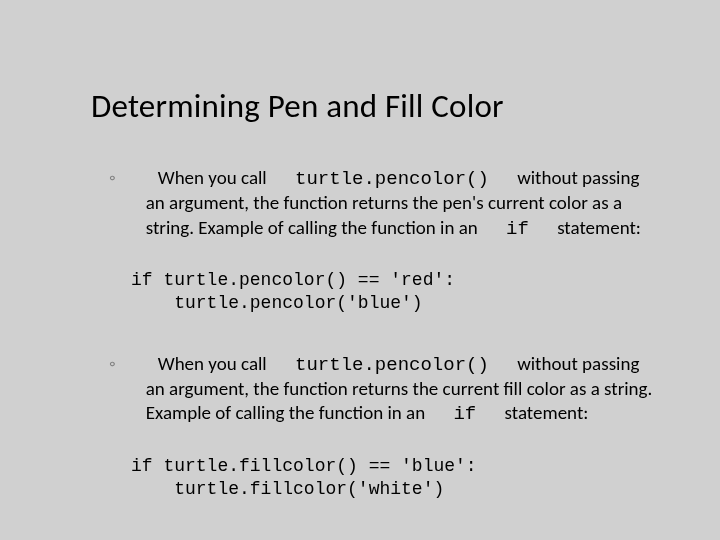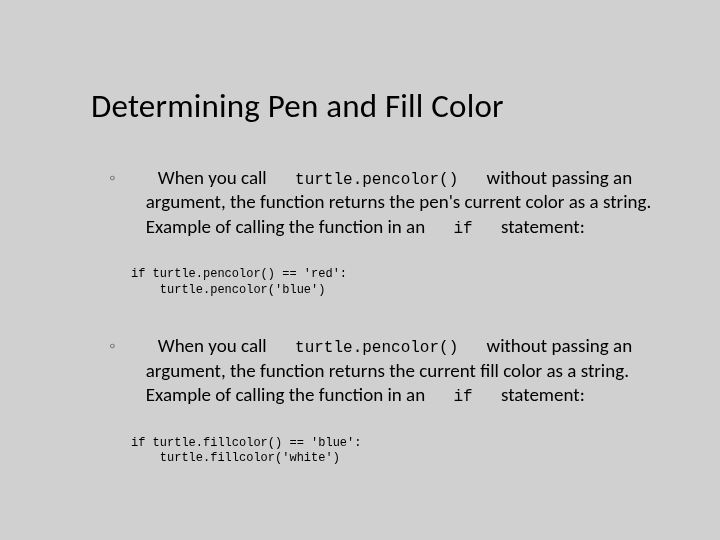--- a/index.html
+++ b/index.html
@@ -28,25 +28,25 @@
   .bullet-sym {
     flex: 0 0 auto;
     padding-right: 6px;
     color: #808080;
   }
   .bullet-text {
     flex: 1 1 auto;
   }
   .mono {
     font-family: "Courier New", Courier, monospace;
-    font-size: 16px;
+    font-size: 19px;
   }
   .code-block {
     font-family: "Courier New", Courier, monospace;
-    font-size: 12px;
+    font-size: 18px;
     white-space: pre;
     margin: 14px 0 24px 52px;
     line-height: 1.3;
   }
 </style>
 </head>
 <body>
 
 <div class="title">Determining Pen and Fill Color</div>
 

